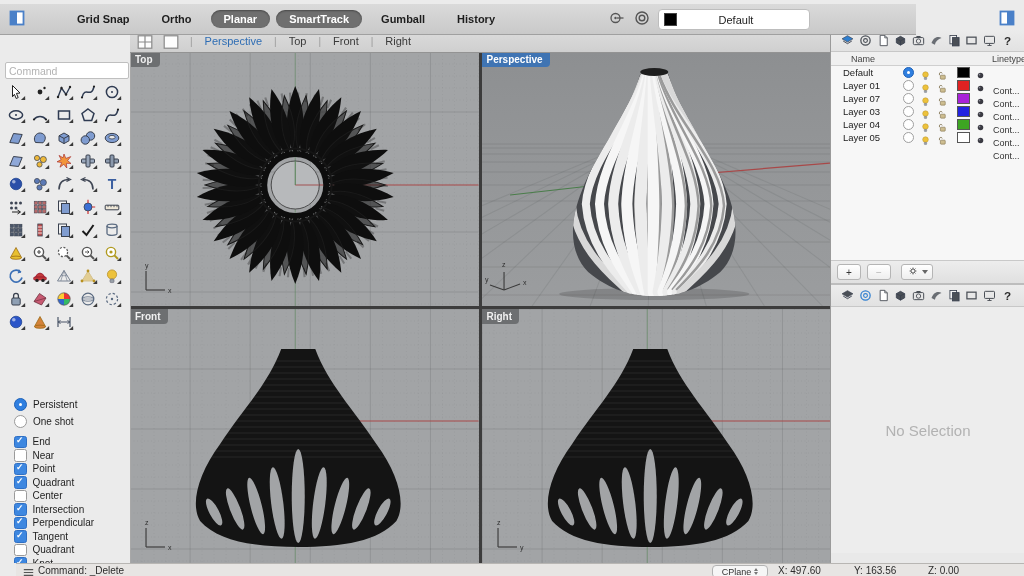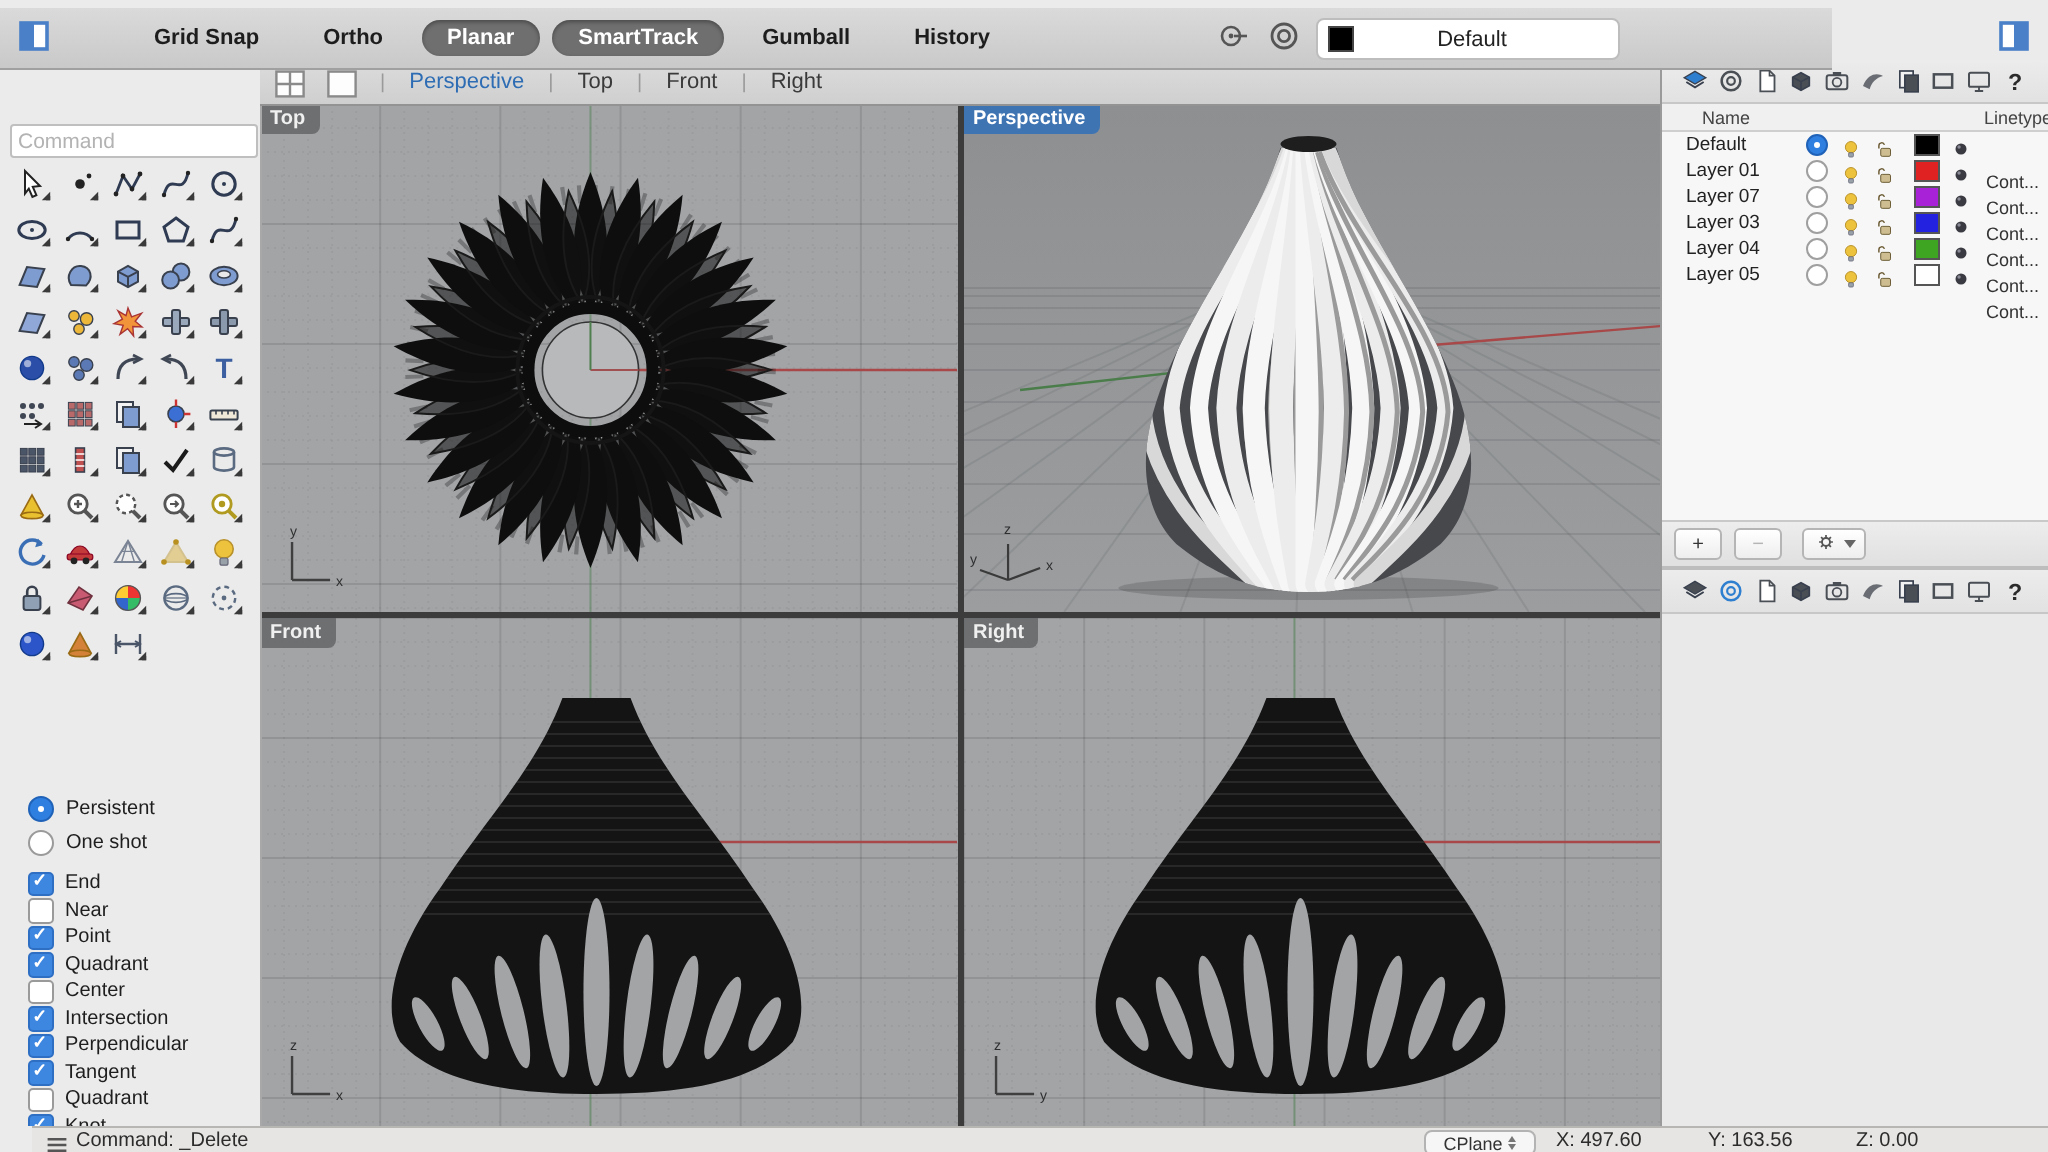--- a/index.html
+++ b/index.html
@@ -1217,20 +1217,23 @@
             <rect x="3" y="4" width="12" height="8.5" rx="1" fill="none" stroke="#4a4f56" stroke-width="1.2"></rect>
             <path d="M6.5 15 H11.5 M9 12.5 V15" stroke="#4a4f56" stroke-width="1.1"></path>
           </svg>
         </span>
         <span class="pi">
           <svg viewBox="0 0 18 18" width="15" height="15" xmlns="http://www.w3.org/2000/svg">
             <text x="9" y="14.5" text-anchor="middle" font-size="14" font-weight="bold" fill="#2b2b2b" font-family="inherit">?</text>
           </svg>
         </span>
       </div>
+    <div class="propbody">
+      <span class="nosel">No Selection</span>
+    </div>
   </aside>
 
   <footer class="status">
     <span class="st-burger"><svg viewBox="0 0 18 18" width="13" height="13" xmlns="http://www.w3.org/2000/svg">
           <path d="M2.5 5 H15.5 M2.5 9 H15.5 M2.5 13 H15.5" stroke="#555" stroke-width="1.6"></path>
         </svg></span>
     <span class="st-cmd">Command: _Delete</span>
     <span class="cplane">
       <span>CPlane</span>
       <span class="cp-car">

